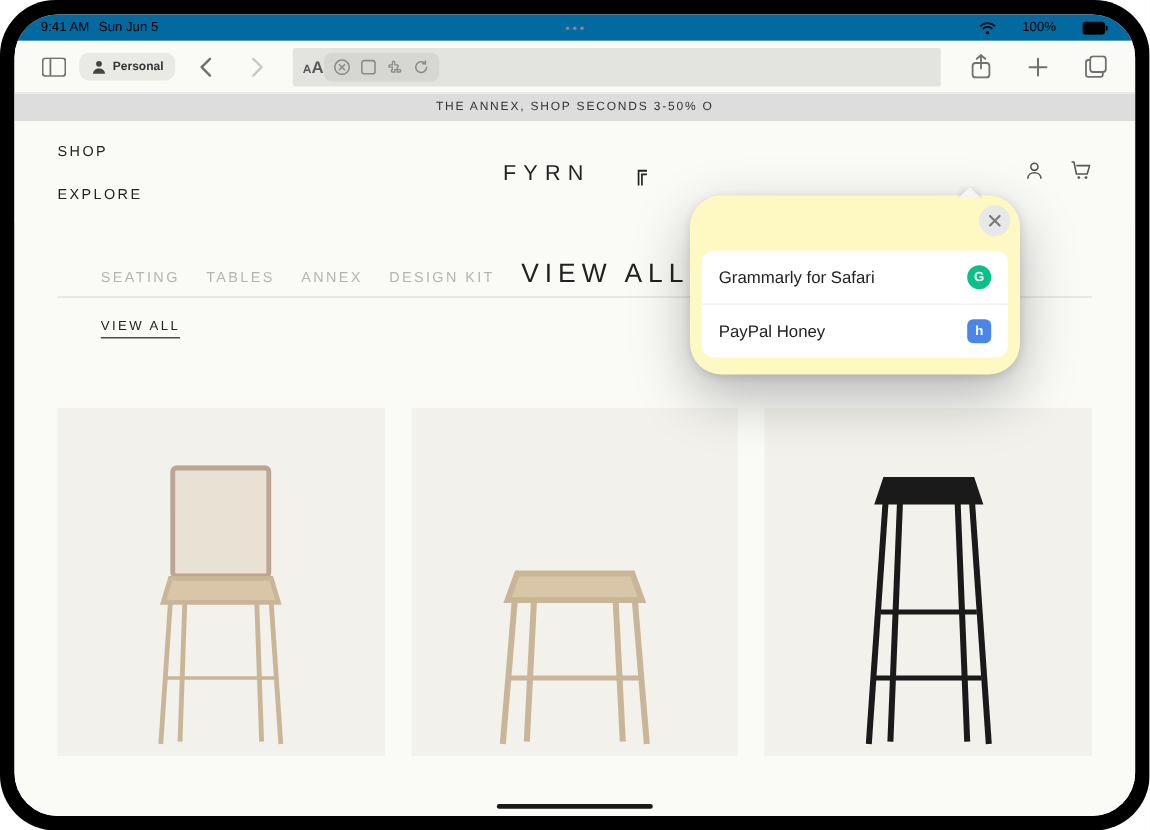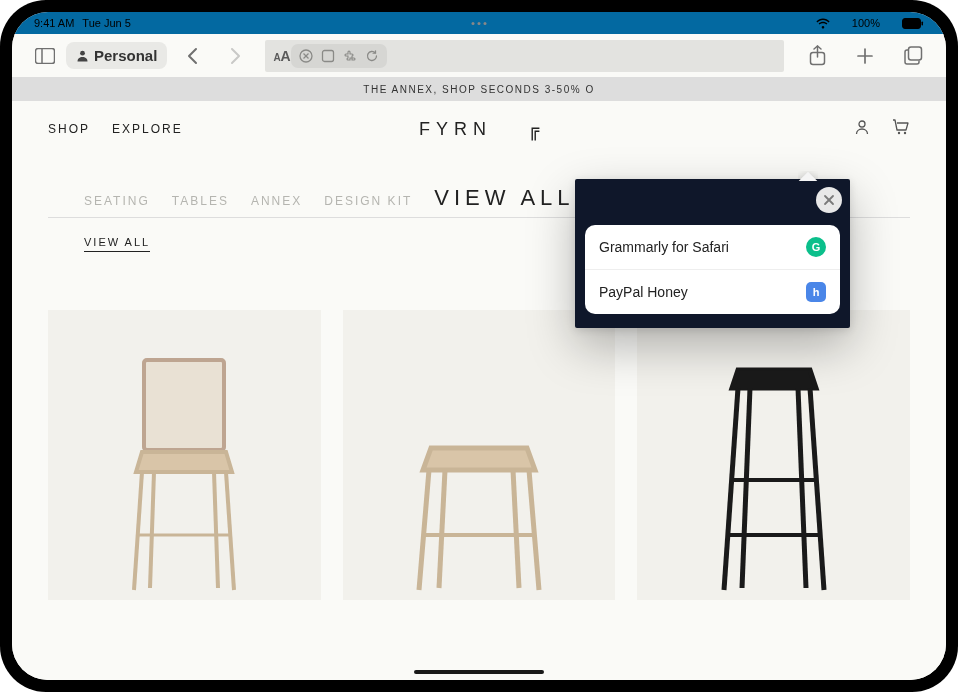--- a/index.html
+++ b/index.html
@@ -37,21 +37,21 @@
       border-bottom: 0.5px solid #ddd;
     }
     .tb-btn {
       width: 30px; height: 30px; display: flex; align-items: center; justify-content: center;
       color: #6e6e6e; border-radius: 6px;
     }
     .tb-btn.disabled { opacity: 0.35; }
     .profile-chip {
       display: flex; align-items: center; gap: 5px;
       background: #e9e9e6; padding: 5px 10px; border-radius: 8px;
-      font-size: 15px; font-weight: 600; color: #333;
+      font-size: 10px; font-weight: 600; color: #333;
     }
     .nav-chevrons { display: flex; align-items: center; gap: 14px; margin: 0 8px 0 4px; }
     .address-bar {
       flex: 1; height: 32px; background: #e3e3e0;
       border-radius: 2px; display: flex; align-items: center;
       padding: 0 8px; position: relative; color: #525252;
     }
     .addr-left { display: flex; align-items: center; gap: 6px; }
     .addr-center {
       flex: 1; display: flex; align-items: center; justify-content: center; gap: 5px;
@@ -68,21 +68,21 @@
     .web-content { position: relative; background: #fafaf7; height: calc(100% - 66px); overflow: hidden; }
     .banner {
       background: #dddddd; color: #333; font-size: 10px; letter-spacing: 1.5px;
       text-align: center; padding: 6px 0; font-weight: 500;
     }
     .site-header {
       display: flex; align-items: center; justify-content: space-between;
       padding: 18px 36px 16px;
       background: #fafaf7;
     }
-    .nav-links { display: flex; gap: 22px; font-size: 12px; letter-spacing: 2px; font-weight: 500; color: #222;}
+    .nav-links { display: flex; gap: 22px; font-size: 12px; letter-spacing: 2px; font-weight: 500; color: #222; flex-direction: column;}
     .brand { display: flex; gap: 36px; align-items: center; font-size: 18px; letter-spacing: 6px; font-weight: 500; color: #222; position: absolute; left: 50%; transform: translateX(-50%);}
     .brand .mark { font-family: monospace; letter-spacing: 0; }
     .header-right { display: flex; gap: 22px; align-items: center; color: #555;}
     .cat-tabs {
       display: flex; align-items: baseline; gap: 22px;
       padding: 30px 36px 6px; font-size: 12px; letter-spacing: 2px; color: #b5b5b0;
       border-bottom: 1px solid #ddd; margin: 0 36px;
     }
     .cat-tabs .active {
       font-size: 22px; letter-spacing: 5px; color: #222; font-weight: 400;
@@ -96,23 +96,23 @@
     }
     .product-card {
       flex: 1; background: #f2f1ec; height: 290px;
       display: flex; align-items: flex-end; justify-content: center;
       position: relative; overflow: hidden;
     }
     .chair svg, .stool svg, .barstool svg { display: block; }
 
     
     .popover {
-      position: absolute; top: 101px; right: 96px;
-      width: 275px; background: #0f172a;
-      border-radius: 2px;
+      position: absolute; top: 85px; right: 96px;
+      width: 275px; background: #fef9c3;
+      border-radius: 26px;
       box-shadow: 0 18px 48px rgba(0,0,0,0.28), 0 2px 8px rgba(0,0,0,0.12);
       padding: 10px 10px 14px;
       z-index: 100;
     }
     .popover-arrow {
       position: absolute; top: -8px; right: 32px;
       width: 20px; height: 10px; overflow: hidden;
     }
     .popover-arrow::after{
       content:''; position:absolute; top:4px; left:2px;
@@ -151,21 +151,21 @@
   </style>
 </head>
 <body>
 
 <div class="ipad-frame">
   <div class="screen">
 
     <div class="status-bar">
       <div class="status-left">
         <span>9:41 AM</span>
-        <span>Tue Jun 5</span>
+        <span>Sun Jun 5</span>
       </div>
       <div class="three-dots" style="position:absolute; left:50%; transform:translateX(-50%);">
         <span></span>
           <span></span>
           <span></span>
       </div>
       <div class="status-right">
         <span class="wifi-icon">
           <svg width="14" height="11" viewBox="0 0 14 11">
               <path d="M7 10.5c.7 0 1.3-.6 1.3-1.3S7.7 7.9 7 7.9s-1.3.6-1.3 1.3.6 1.3 1.3 1.3zm-3.4-3.9C4.5 5.7 5.7 5.2 7 5.2s2.5.5 3.4 1.4l1-1C10.1 4.3 8.6 3.7 7 3.7S3.9 4.3 2.6 5.6l1 1zm-2.2-2.2C2.8 3 4.8 2 7 2s4.2 1 5.6 2.4l1-1C11.9 1.7 9.6.5 7 .5S2.1 1.7.4 3.4l1 1z" fill="#000"></path>

